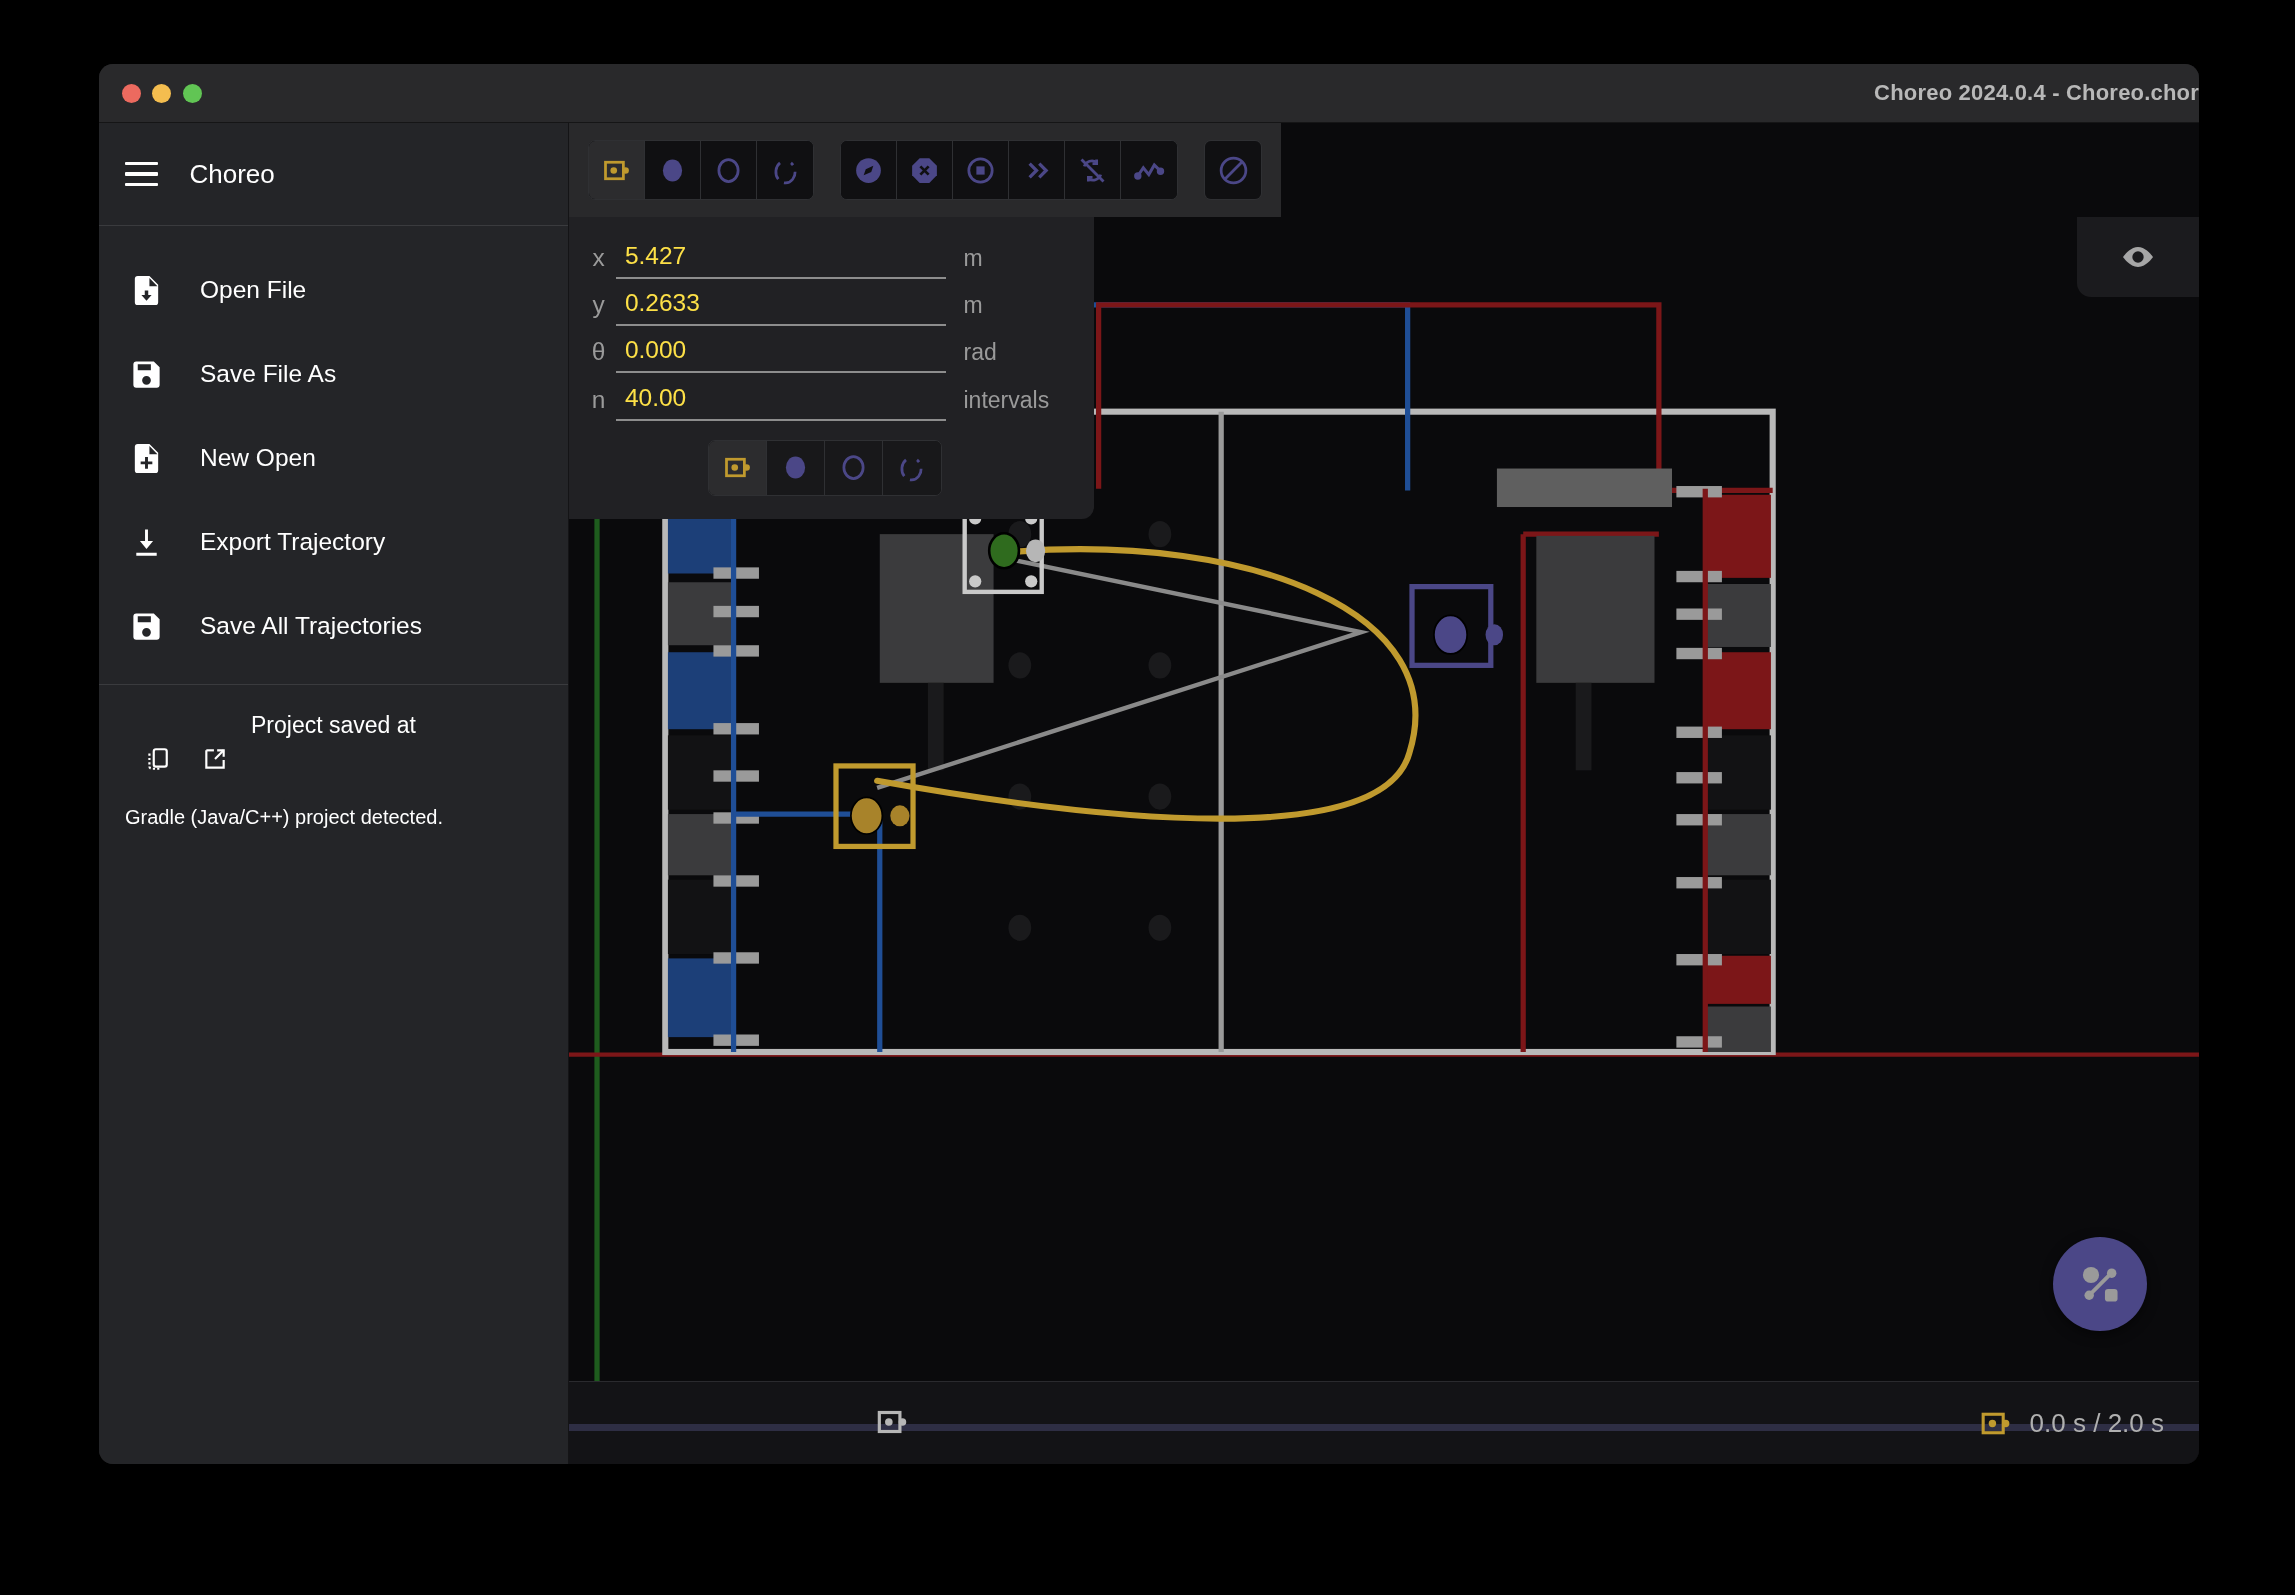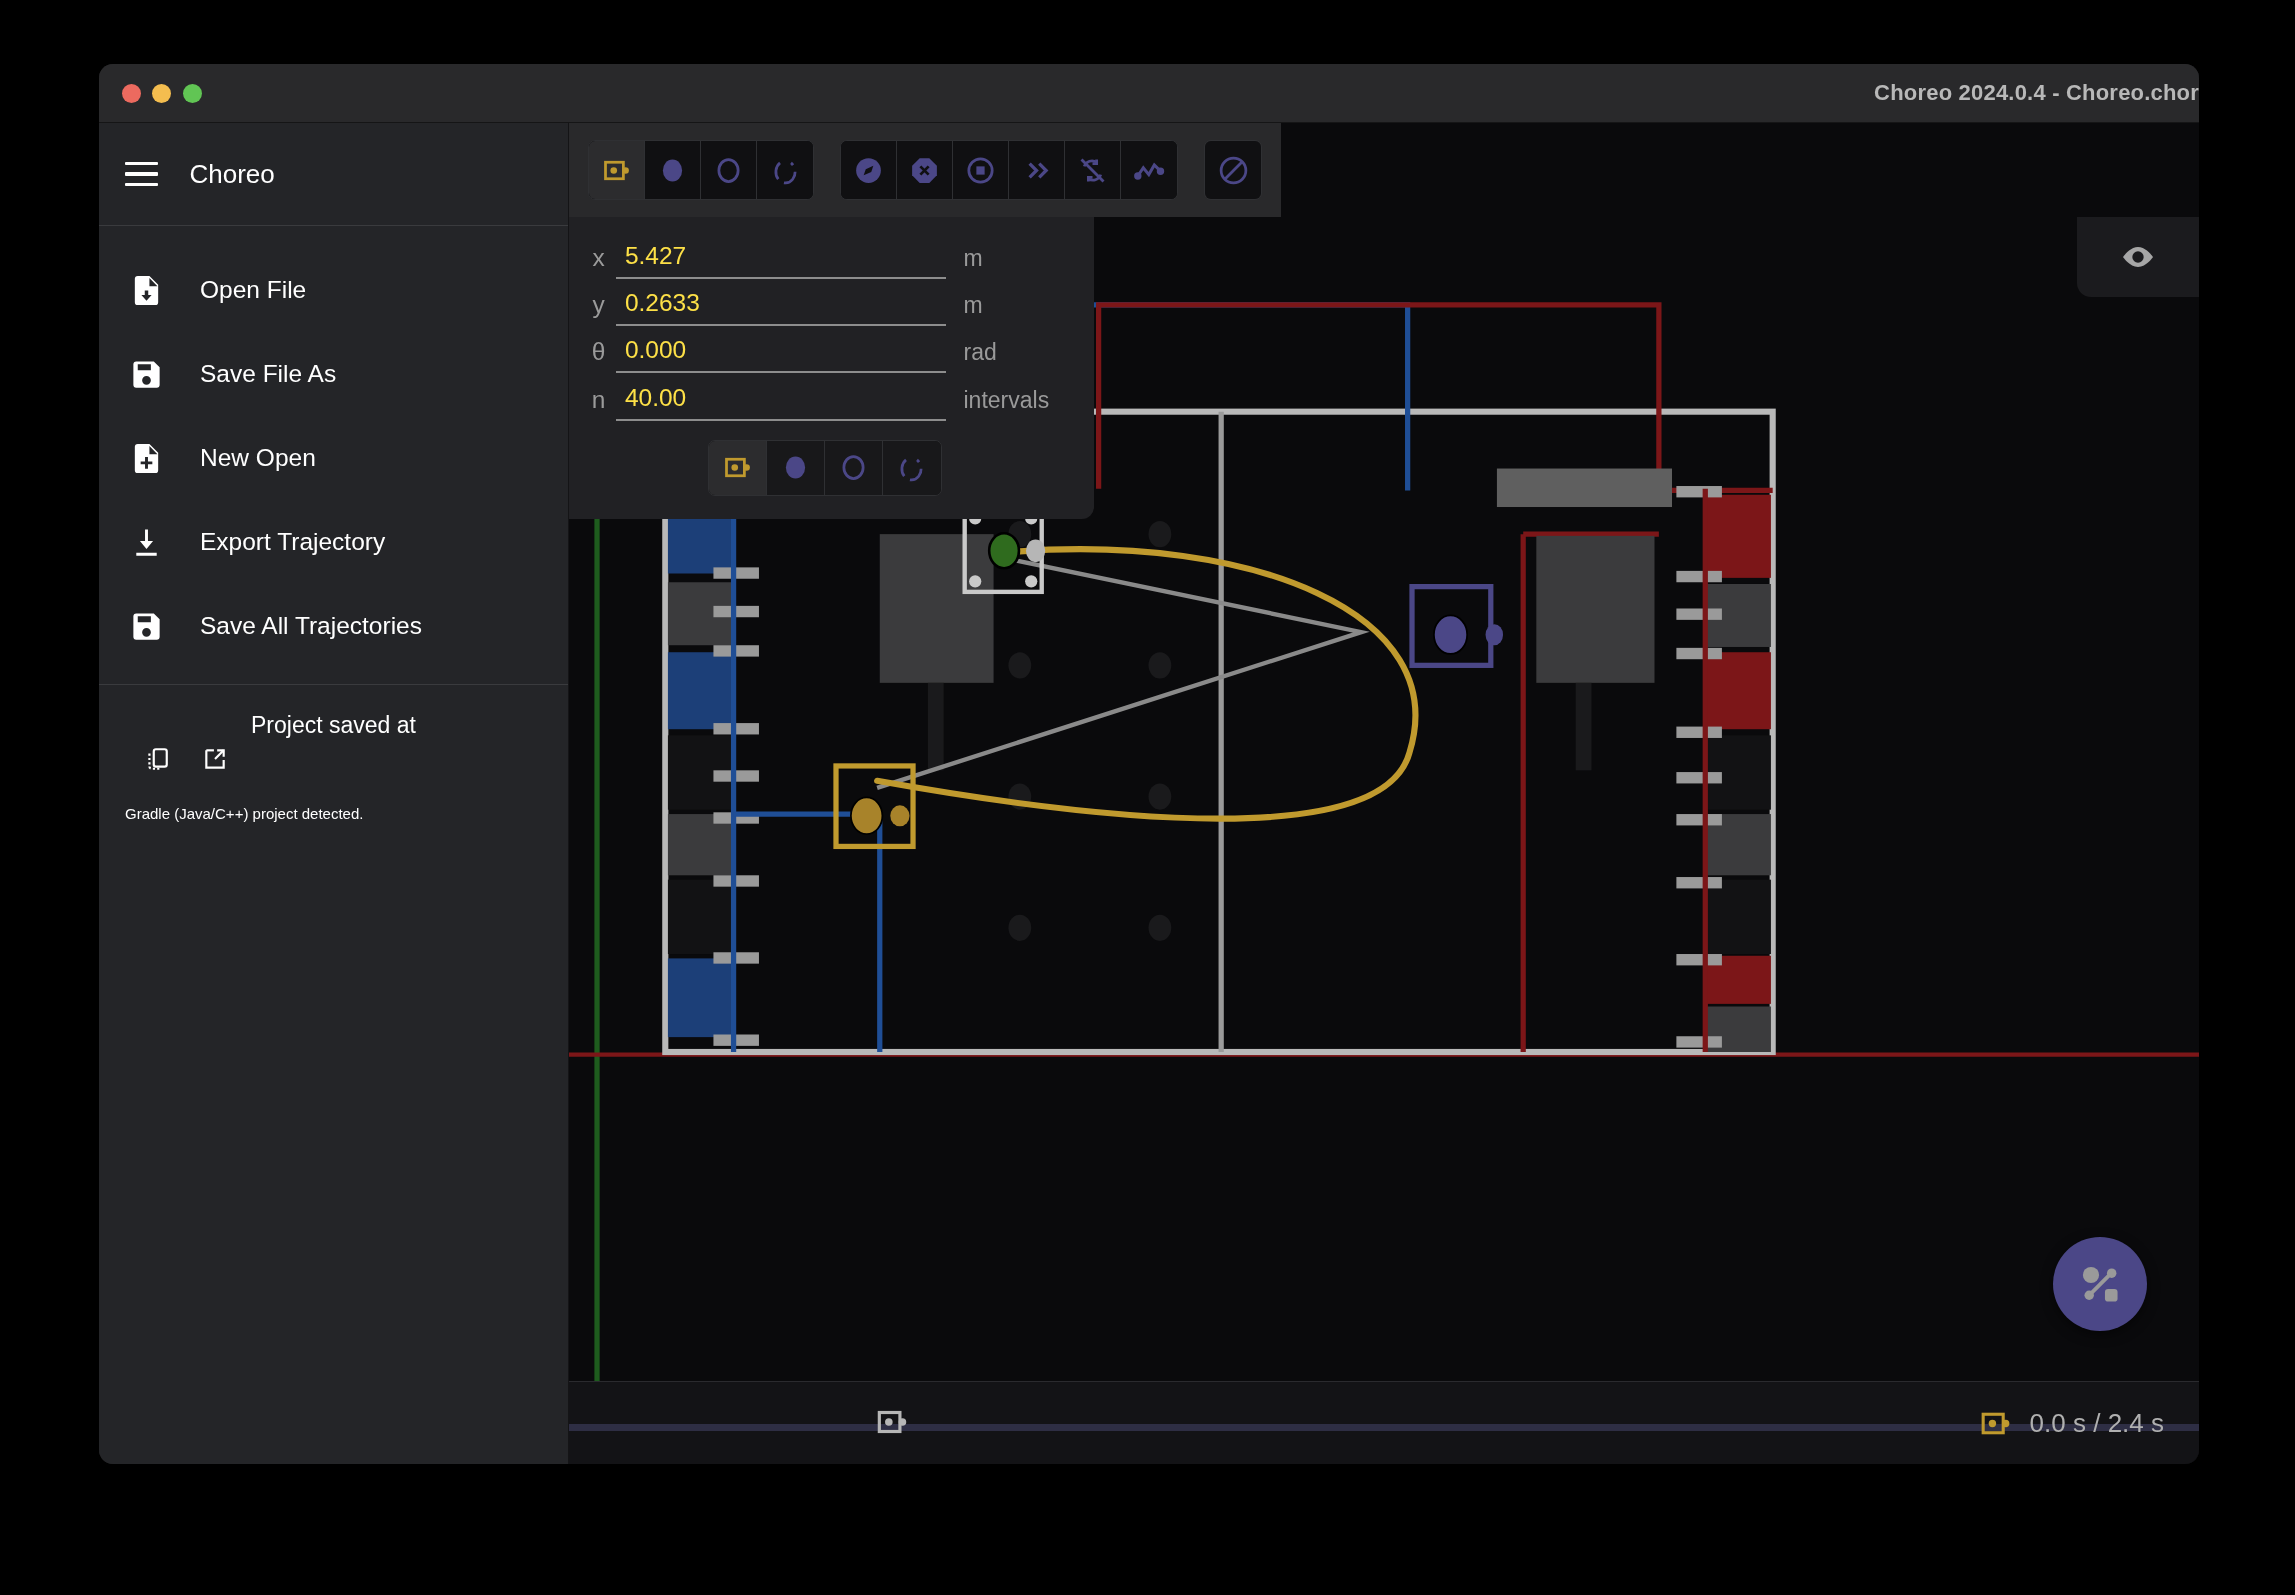--- a/index.html
+++ b/index.html
@@ -79,21 +79,21 @@
   #info-area { padding: 24.5px 26px 0 26px; }
   .info-block { margin-bottom: 35px; }
   .info-title { font-size: 23px; color: #ffffff; line-height: 1.45; text-align: center; }
   .info-path {
     font-size: 22px; color: #b9b9b9; line-height: 1.45;
     word-break: break-all;
   }
   .info-path-row { display: flex; align-items: flex-end; flex-wrap: wrap; gap: 0; }
   .path-actions { display: inline-flex; align-items: center; gap: 31.5px; margin-left: 19px; position: relative; top: 3.5px; }
   .path-actions svg { width: 26px; height: 26px; fill: none; stroke: #ffffff; stroke-width: 2; cursor: pointer; }
-  .plain-note { font-size: 15px; color: #ffffff; line-height: 1.45; }
+  .plain-note { font-size: 20px; color: #ffffff; line-height: 1.45; }
 
   
   #main { flex: 1; position: relative; background: #0a0a0c; min-width: 0; }
 
   
   #field-wrap { position: absolute; inset: 0; overflow: hidden; }
   #field-svg { position: absolute; left: 0; top: 0; width: 100%; height: 100%; }
 
   
   #toolbar {
@@ -565,20 +565,20 @@
               <circle cx="10" cy="12" r="2.4" fill="#b6b6b6" stroke="none"></circle>
               <circle cx="18.6" cy="12" r="2.4" fill="#b6b6b6" stroke="none"></circle>
           </svg>
         </div>
         <div id="time-readout">
           <svg viewBox="0 0 24 24" fill="none" stroke="#c09a2e" stroke-width="2">
             <rect x="4" y="6" width="13" height="12"></rect>
               <circle cx="10" cy="12" r="2.4" fill="#c09a2e" stroke="none"></circle>
               <circle cx="18.6" cy="12" r="2.4" fill="#c09a2e" stroke="none"></circle>
           </svg>
-          <span id="time-text">0.0 s / 2.4 s</span>
+          <span id="time-text">0.0 s / 2.0 s</span>
         </div>
       </div>
 
     </div>
   </div>
 </div>
 
 
 </body></html>

